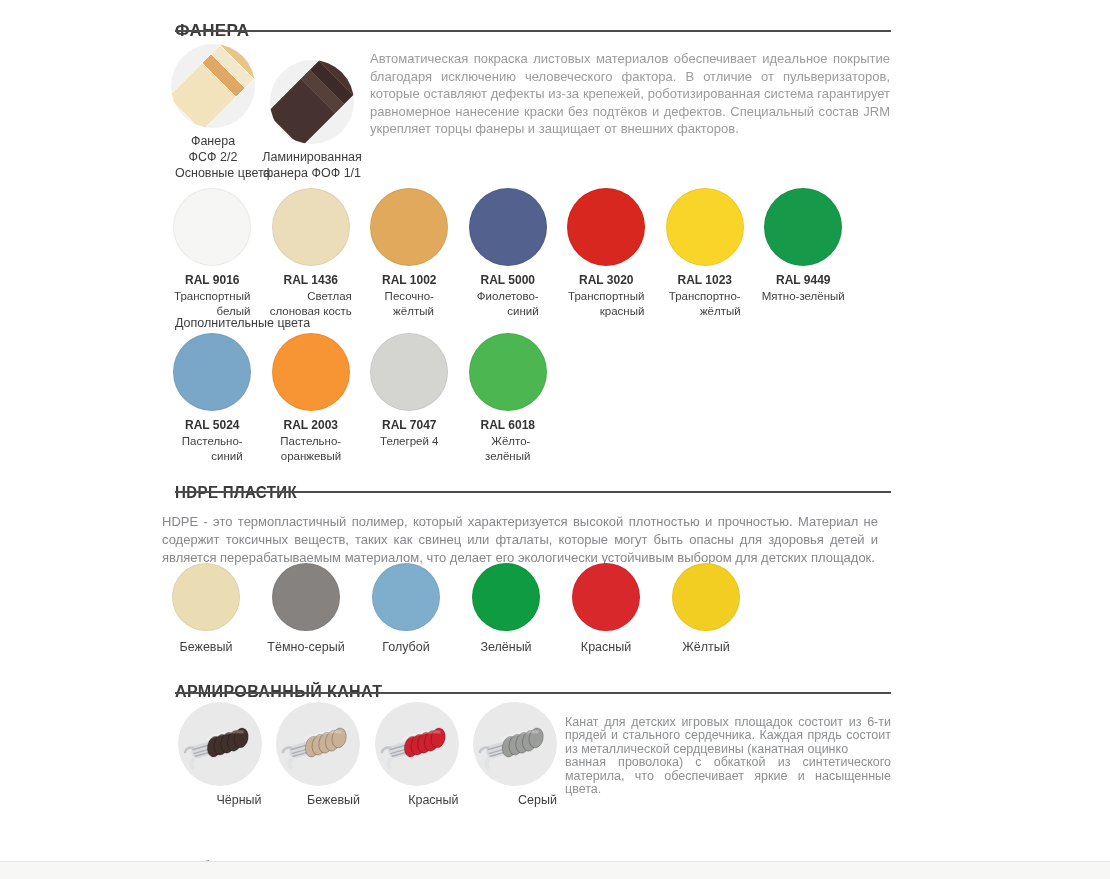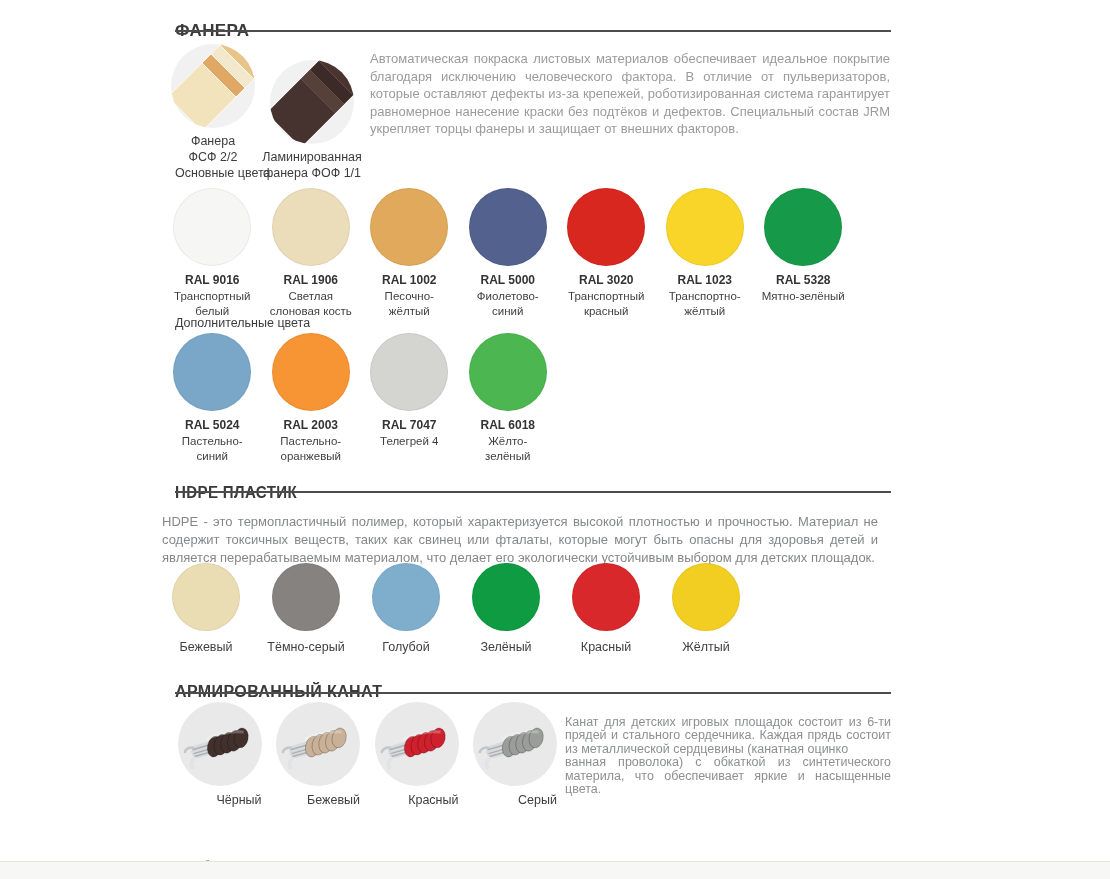--- a/index.html
+++ b/index.html
@@ -33,21 +33,21 @@
   #label-extra{left:175px;top:316px;}
   .swatch-row{position:absolute;display:flex;}
   #row-main{left:163px;top:188px;}
   #row-extra{left:163px;top:333px;}
   #row-hdpe{left:156px;top:563px;}
   #row-rope{left:163px;top:702px;}
 
   .cell{width:98.5px;display:flex;flex-direction:column;align-items:center;}
   .cell .circle{width:78px;height:78px;border-radius:50%;box-shadow:inset 0 0 0 1px rgba(0,0,0,.05);}
   .cell .code{margin-top:7px;font-weight:bold;font-size:12px;color:#333;text-align:left;white-space:nowrap;}
-  .cell .cname{font-size:11.5px;color:#3f3f3f;text-align:center;white-space:pre-line;line-height:1.3;margin-top:2px;}
+  .cell .cname{font-size:11.5px;color:#3f3f3f;text-align:right;white-space:pre-line;line-height:1.3;margin-top:2px;}
 
   .hcell{width:100px;display:flex;flex-direction:column;align-items:center;}
   .hcell .circle{width:68px;height:68px;border-radius:50%;box-shadow:inset 0 0 0 1px rgba(0,0,0,.05);}
   .hcell .cname{margin-top:9px;font-size:12.5px;color:#3f3f3f;text-align:center;white-space:nowrap;}
 
   .rcell{width:98.5px;display:flex;flex-direction:column;align-items:flex-end;}
   .rcell svg{width:84px;height:84px;display:block;}
   .rcell .cname{margin-top:7px;font-size:12.5px;color:#3e3e3e;text-align:center;white-space:nowrap;}
 
   .page-bottom-line{position:absolute;left:0;top:861px;width:1110px;height:1px;background:#e4e4e2;}
@@ -107,21 +107,21 @@
     <div class="swatch-row" id="row-main">
   <div class="cell">
     <div class="circle" style="background: rgb(246, 247, 245);"></div>
     <div class="code">RAL 9016</div>
     <div class="cname">Транспортный
 белый</div>
   </div>
 
   <div class="cell">
     <div class="circle" style="background: rgb(235, 221, 186);"></div>
-    <div class="code">RAL 1906</div>
+    <div class="code">RAL 1436</div>
     <div class="cname">Светлая
 слоновая кость</div>
   </div>
 
   <div class="cell">
     <div class="circle" style="background: rgb(224, 169, 92);"></div>
     <div class="code">RAL 1002</div>
     <div class="cname">Песочно-
 жёлтый</div>
   </div>
@@ -142,21 +142,21 @@
 
   <div class="cell">
     <div class="circle" style="background: rgb(248, 213, 40);"></div>
     <div class="code">RAL 1023</div>
     <div class="cname">Транспортно-
 жёлтый</div>
   </div>
 
   <div class="cell">
     <div class="circle" style="background: rgb(22, 154, 73);"></div>
-    <div class="code">RAL 5328</div>
+    <div class="code">RAL 9449</div>
     <div class="cname">Мятно-зелёный</div>
   </div>
 </div>
 
     <div class="row-label" id="label-extra">Дополнительные цвета</div>
     <div class="swatch-row" id="row-extra">
   <div class="cell">
     <div class="circle" style="background: rgb(122, 167, 199);"></div>
     <div class="code">RAL 5024</div>
     <div class="cname">Пастельно-

